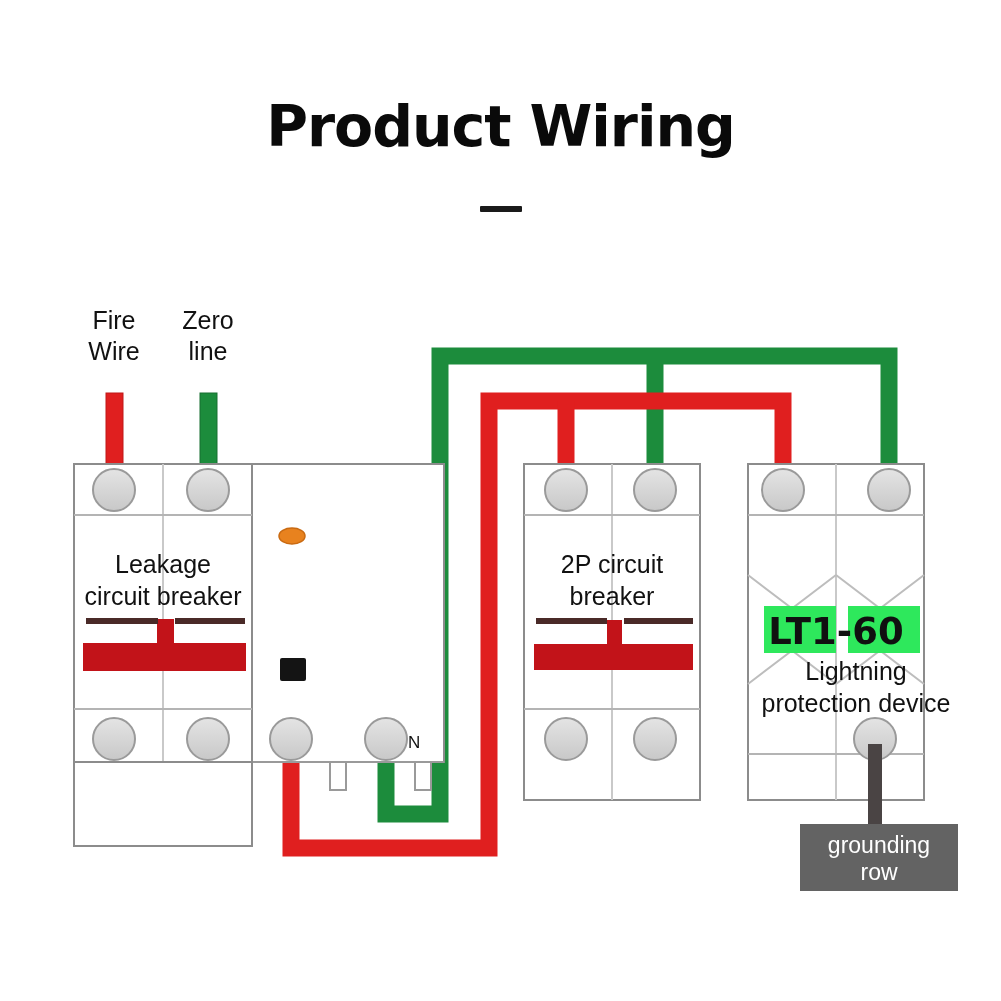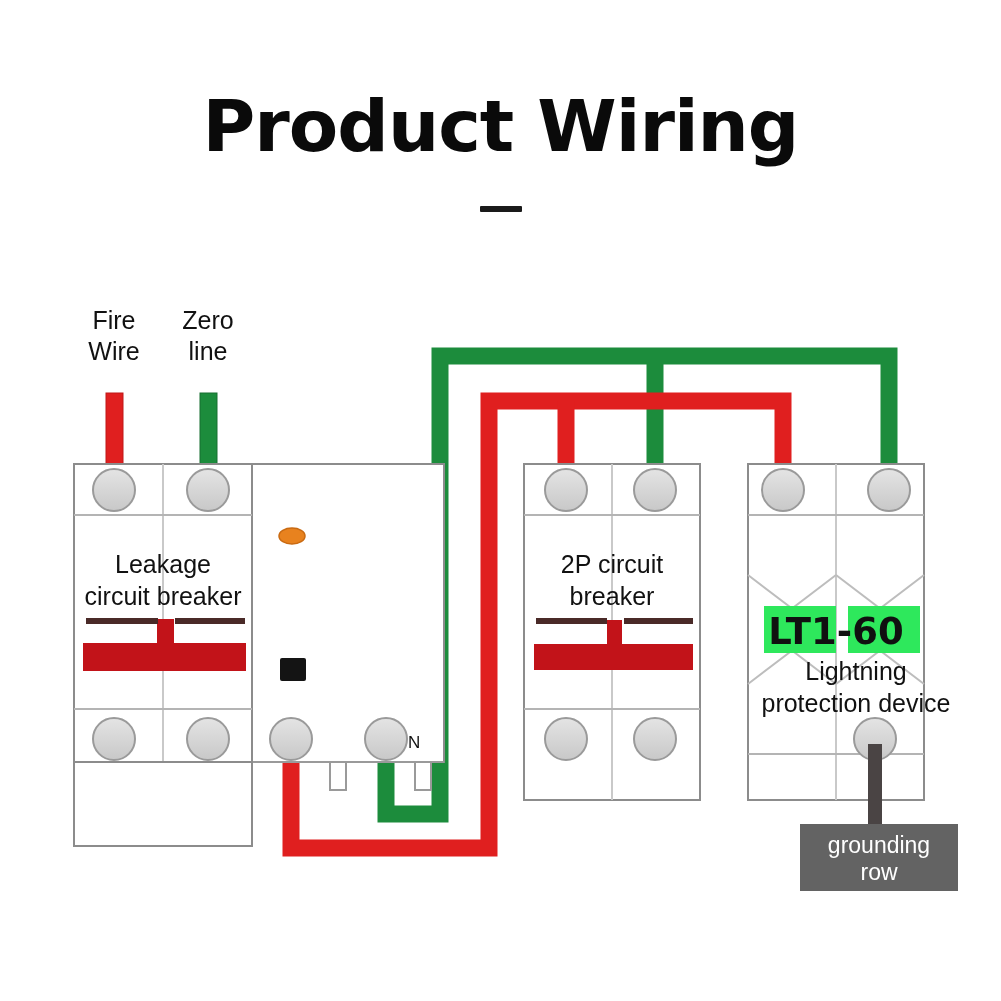--- a/index.html
+++ b/index.html
@@ -26,21 +26,21 @@
   .header {
     position: absolute;
     left: 0;
     top: 78px;
     width: 1001px;
     text-align: center;
   }
   .page-title {
     font-family: "DejaVu Sans", sans-serif;
     font-weight: 700;
-    font-size: 72px;
+    font-size: 57px;
     line-height: 96px;
     letter-spacing: -1px;
     color: #0a0a0a;
     margin: 0;
     white-space: nowrap;
   }
   .title-rule {
     margin: 32px auto 0 auto;
     width: 42px;
     height: 6px;

